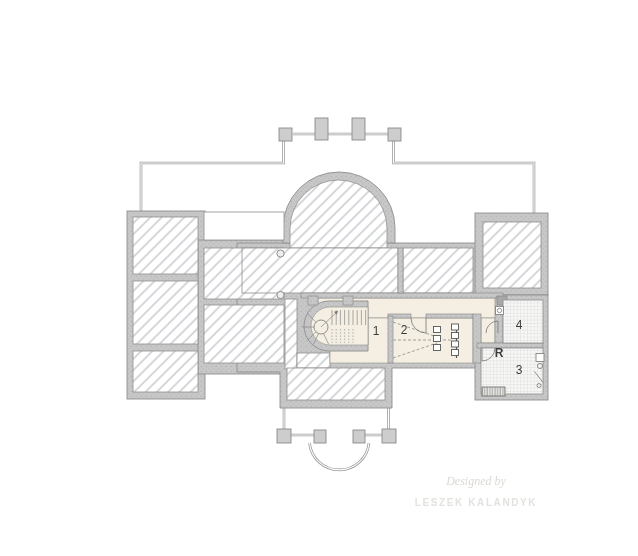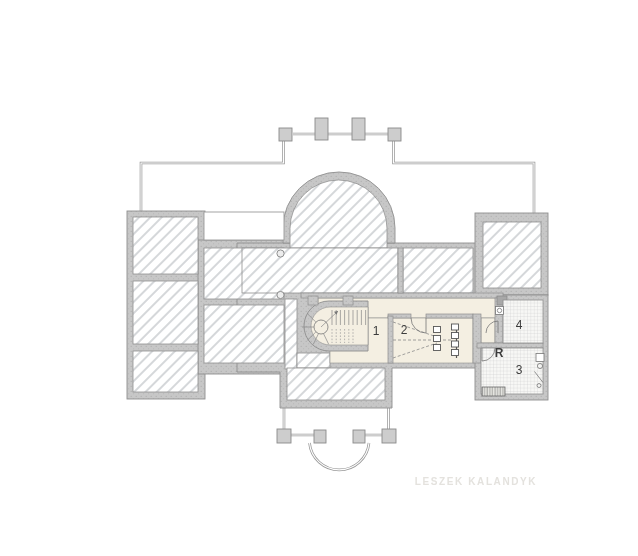--- a/index.html
+++ b/index.html
@@ -30,21 +30,21 @@
   .col{fill:#ededed;stroke:#858585;stroke-width:0.9;}
   
   .plan-label{position:absolute;transform:translate(-50%,-50%);
       font-size:12px;color:var(--c-label);font-weight:500;line-height:1;}
   #lbl-1{left:376px;top:331px;} #lbl-2{left:404px;top:330px;}
   #lbl-4{left:519px;top:325px;} #lbl-r{left:499px;top:353px;font-weight:600;}
   #lbl-3{left:519px;top:370px;}
   .watermark{position:absolute;left:398px;top:474px;width:156px;text-align:center;}
   .wm-line1{font-family:"Liberation Serif",serif;font-style:italic;font-size:12px;
       color:var(--c-watermark);}
-  .wm-line2{font-size:10px;letter-spacing:1.6px;color:#e4e2de;margin-top:2px;
+  .wm-line2{font-size:10px;letter-spacing:1.6px;color:#e4e2de;margin-top:8px;
       font-weight:bold;}
 </style>
 </head>
 <body>
 
 <div class="stage">
 
 <svg width="638" height="556" viewBox="0 0 638 556">
   <defs>
     <pattern id="hatchP" width="8" height="8" patternUnits="userSpaceOnUse" patternTransform="rotate(-45)">
@@ -200,16 +200,17 @@
   </g>
 </svg>
 
 <div class="plan-label" id="lbl-1">1</div>
 <div class="plan-label" id="lbl-2">2</div>
 <div class="plan-label" id="lbl-4">4</div>
 <div class="plan-label" id="lbl-r">R</div>
 <div class="plan-label" id="lbl-3">3</div>
 
 <div class="watermark">
+  <div class="wm-line1">Designed by</div>
   <div class="wm-line2">LESZEK KALANDYK</div>
 </div>
 
 </div>
 
 </body></html>

